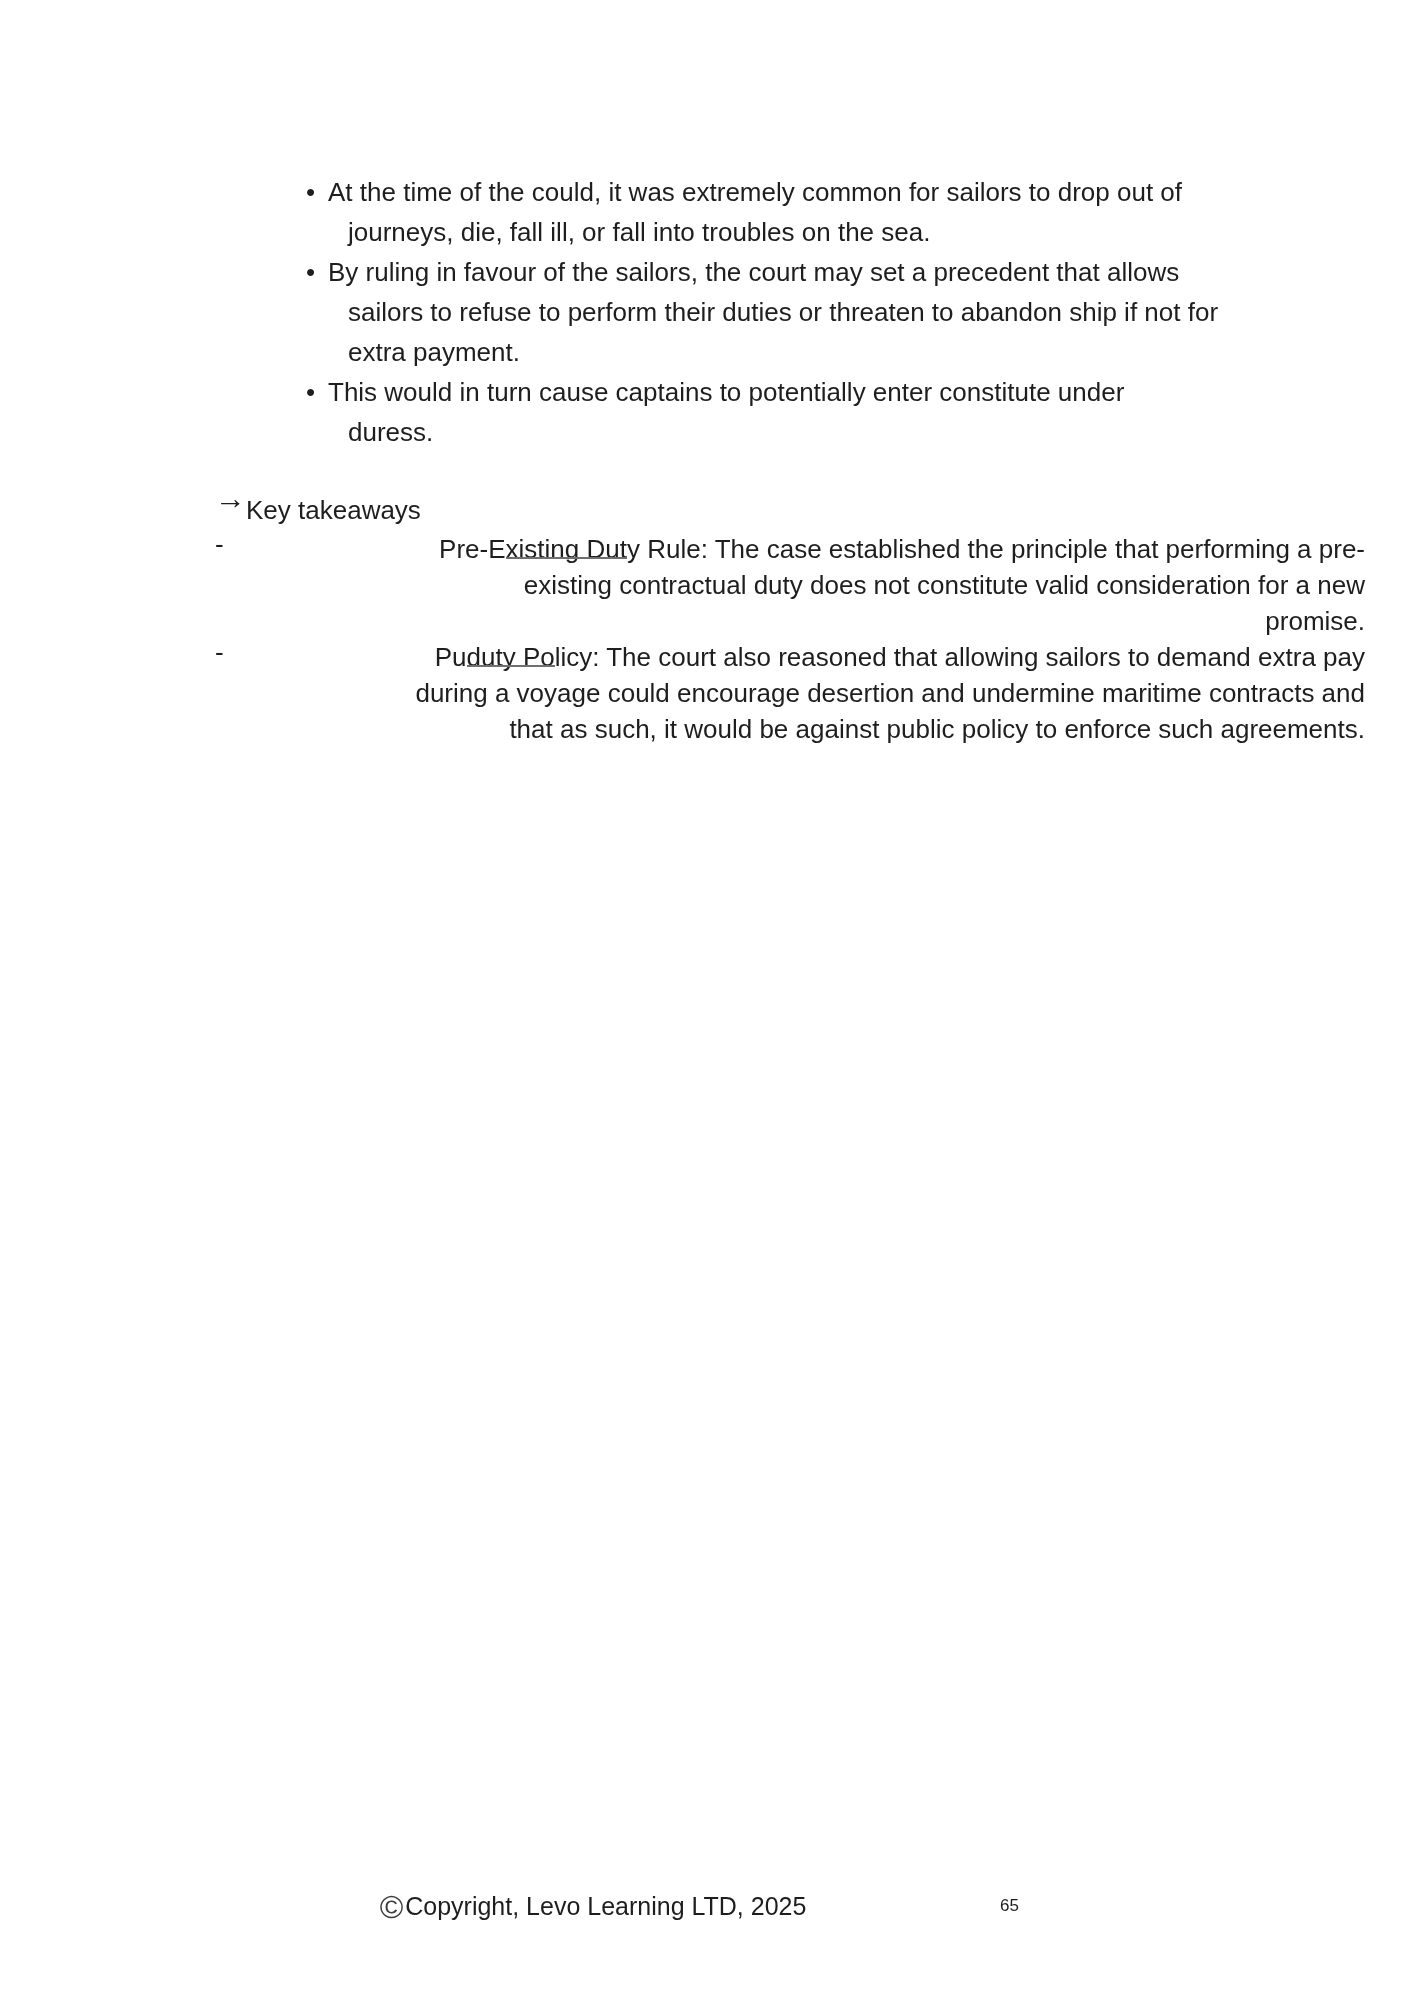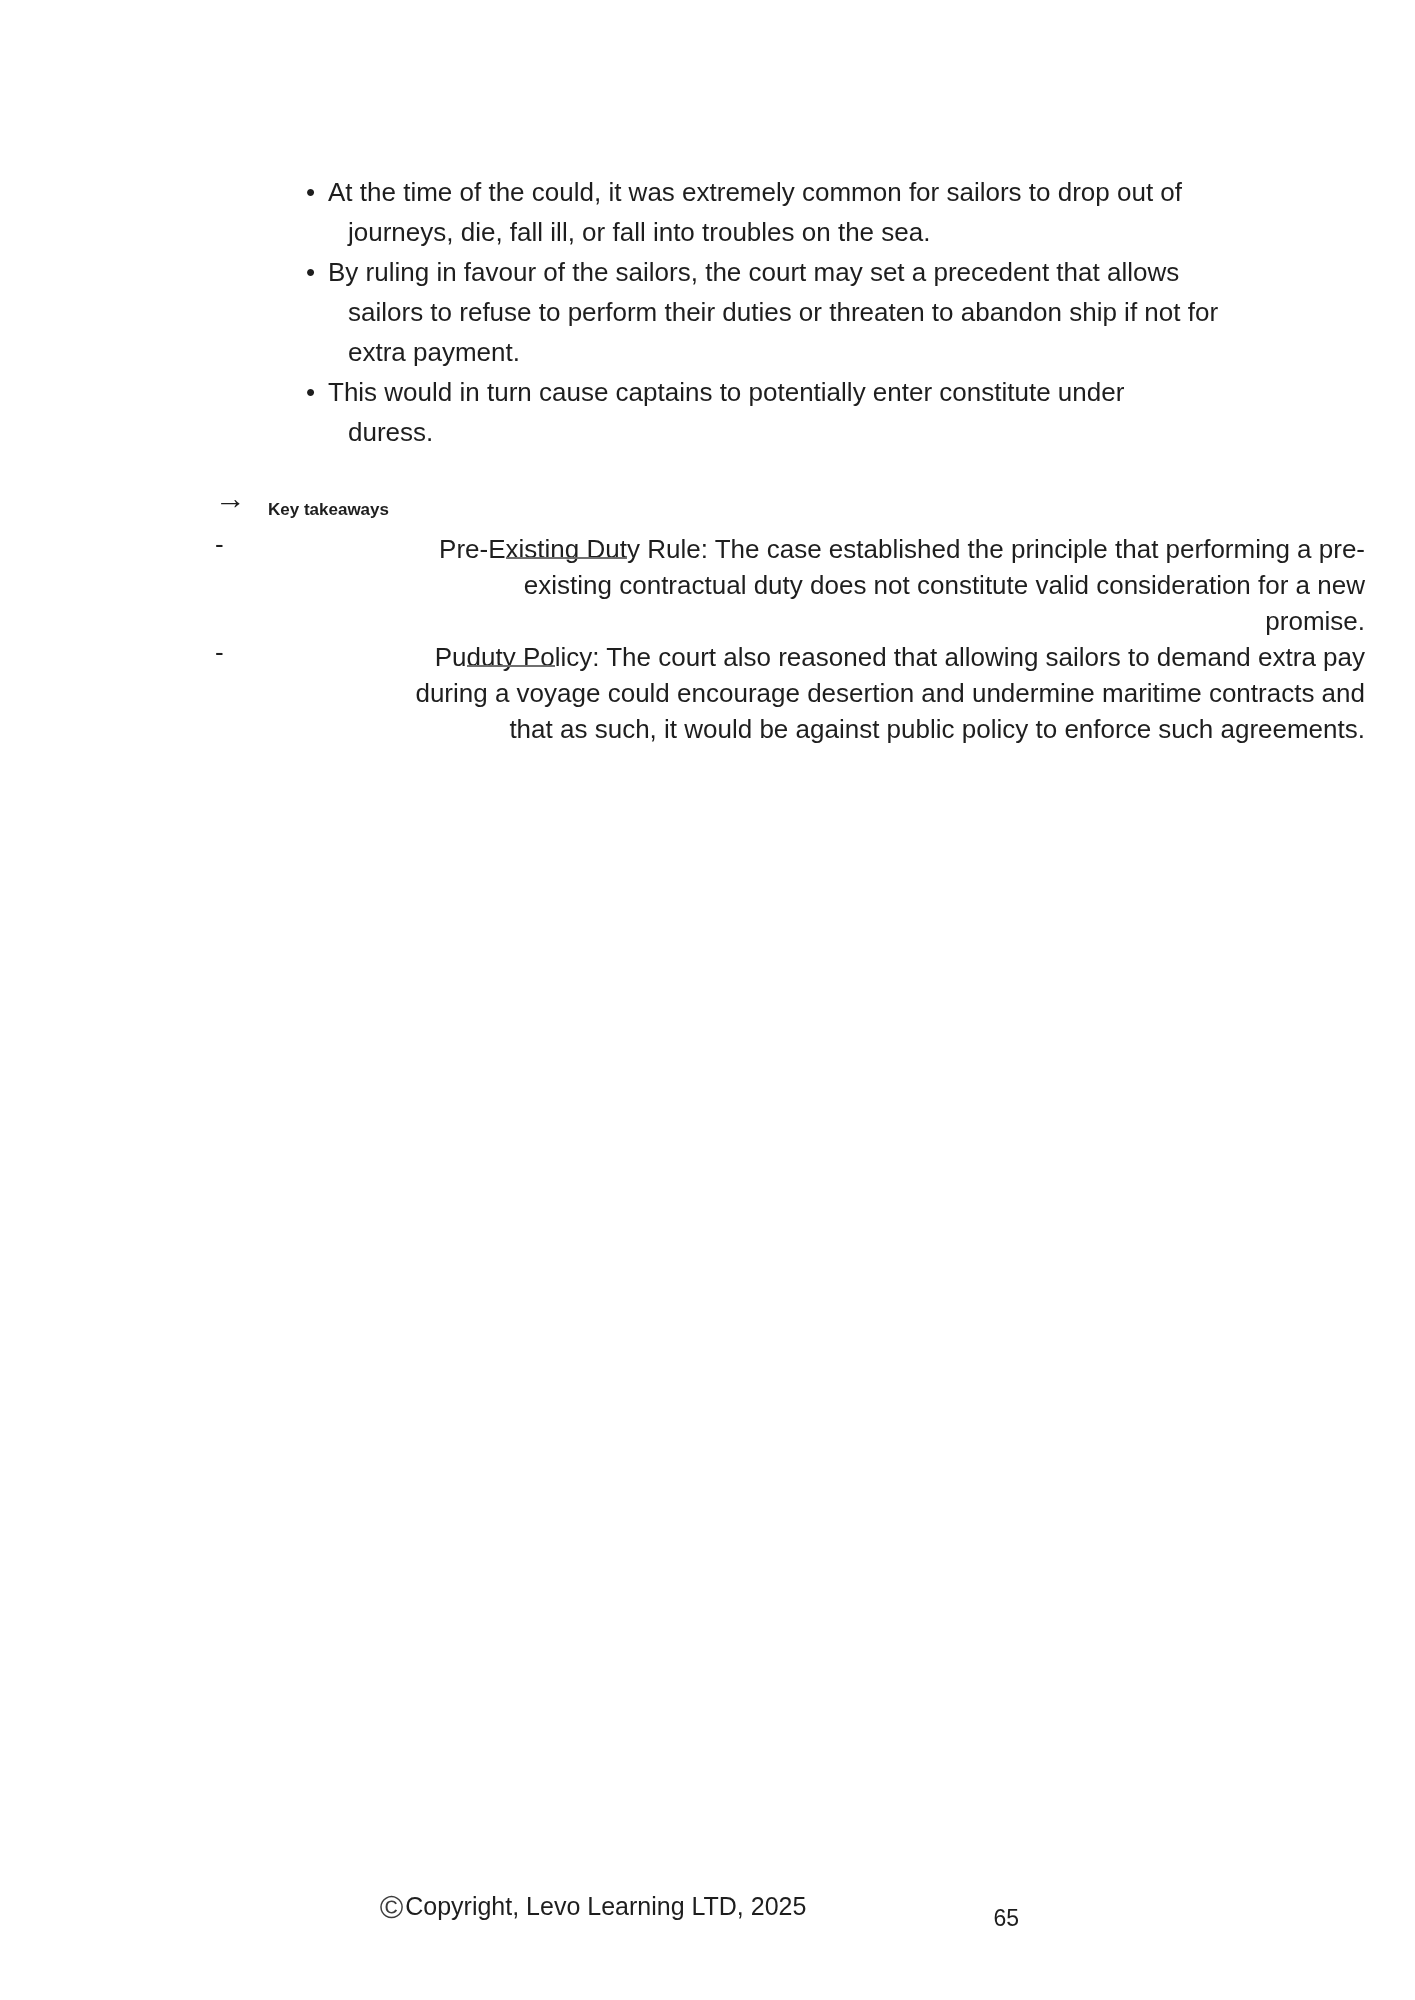--- a/index.html
+++ b/index.html
@@ -12,42 +12,42 @@
 
   
   .bullet-list{position:absolute;top:172px;left:306px;width:1060px;}
   .bullet-item{display:flex;font-size:26px;line-height:40px;}
   .b-marker{flex:none;width:22px;font-size:26px;}
   .b-text{flex:1;white-space:pre-line;padding-left:20px;text-indent:-20px;}
 
   
   .takeaways-header{position:absolute;top:486px;left:215px;display:flex;align-items:flex-start;}
   .arrow{font-weight:700;font-size:31px;line-height:30px;position:relative;top:-2px;}
-  .tk-label{font-weight:700;font-size:17px;line-height:36px;margin-left:22px;position:relative;top:6px;}
+  .tk-label{font-weight:400;font-size:26px;line-height:36px;position:relative;top:6px;}
 
   
   .dash-list{position:absolute;top:531px;left:215px;width:1150px;}
   .dash-item{display:flex;font-size:26px;line-height:36px;}
   .d-marker{flex:none;width:43px;font-size:26px;position:relative;top:-5px;}
   .d-text{flex:1;white-space:pre-line;text-align:right;}
   .struck{position:relative;}
   .struck::after{
     content:'';position:absolute;left:0;right:0;bottom:5px;height:2px;
     background:#6f6f6f;
   }
 
   
   .footer{position:absolute;top:1886px;left:0;width:1186px;height:40px;}
   .footer-center{
     position:absolute;left:0;right:0;text-align:center;
     font-size:25px;line-height:40px;
   }
   .copyright-symbol{font-size:32px;vertical-align:-3px;color:#3d3d3d;margin-right:2px;}
   .page-number{
-    position:absolute;right:167px;top:0;font-size:23px;line-height:40px;margin-top:12px;
+    position:absolute;right:167px;top:0;font-size:17px;line-height:40px;
   }
 </style>
 </head>
 <body>
 
 <div class="page">
 
   <div class="bullet-list">
     <div class="bullet-item">
       <span class="b-marker">•</span>

